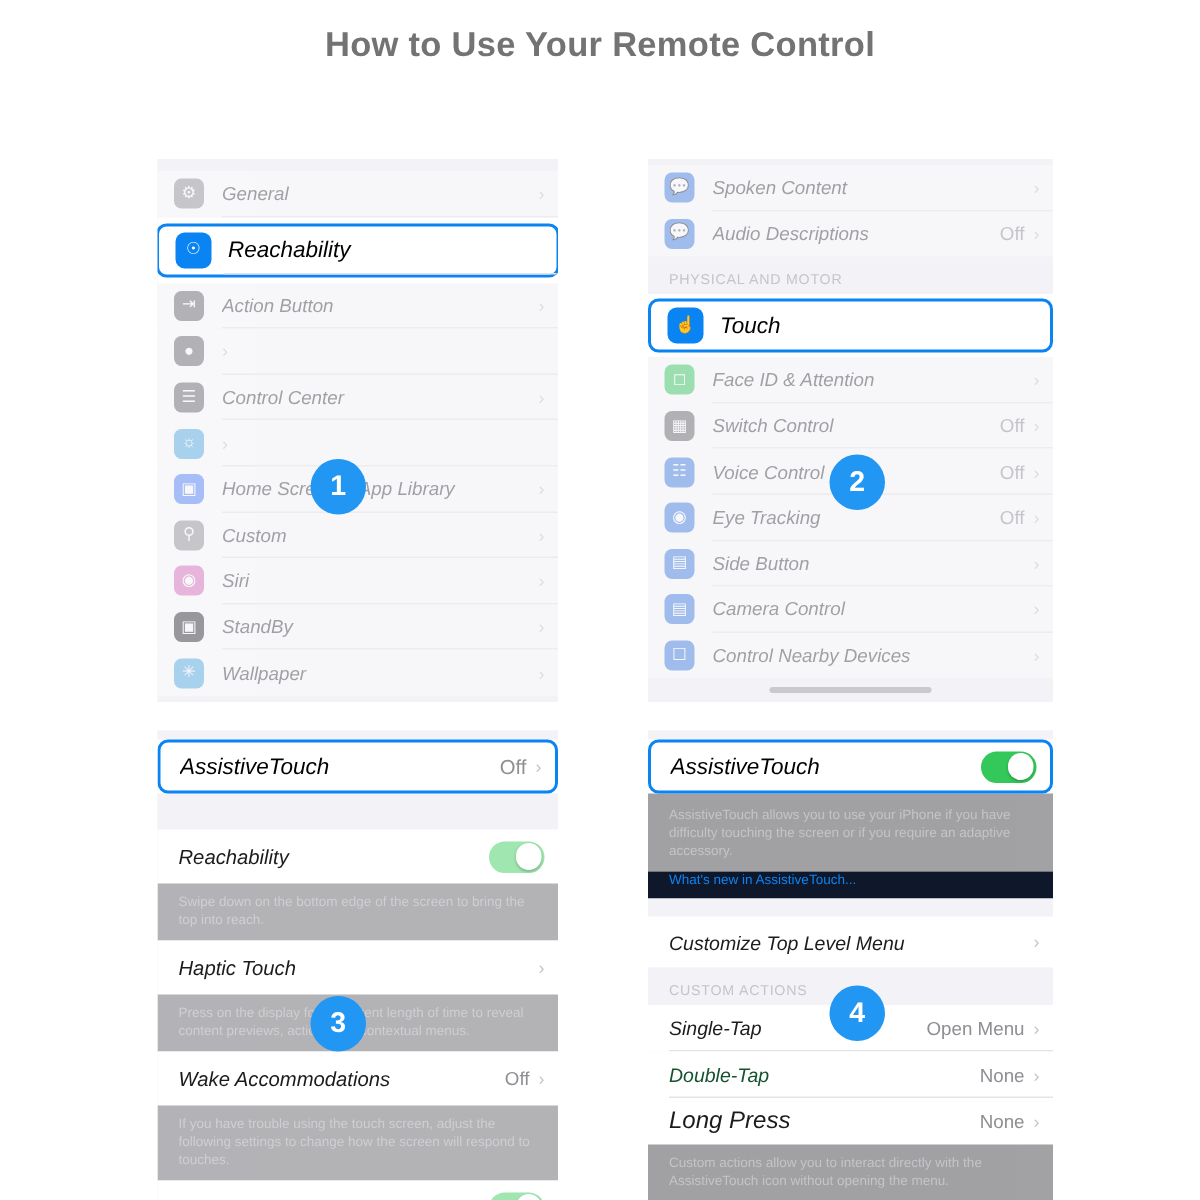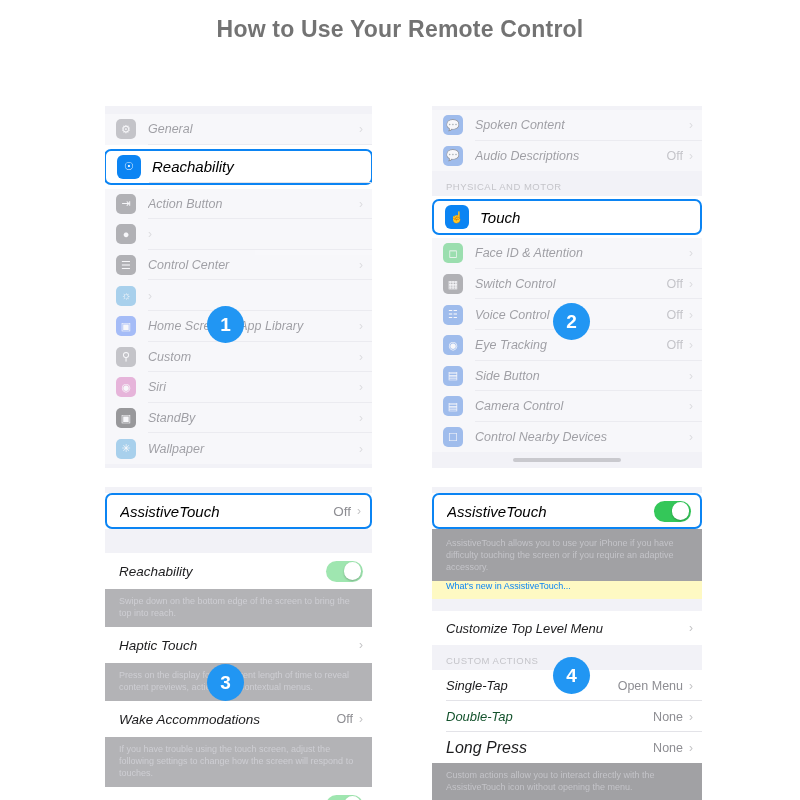--- a/index.html
+++ b/index.html
@@ -120,21 +120,21 @@
     font-size: 9px;
     line-height: 12px;
     color: #8e8e93;
     padding: 6px 14px 8px 14px;
     background: #404040;
   }
   .link-note {
     font-size: 9px;
     color: #0b84f3;
     padding: 0 14px 8px 14px;
-    background: #fef9c3;
+    background: #0f172a;
   }
   .gap { height: 12px; background: #f2f2f7; }
 
   .toggle {
     width: 37px;
     height: 21px;
     border-radius: 11px;
     background: #34c759;
     position: relative;
     flex: 0 0 auto;

